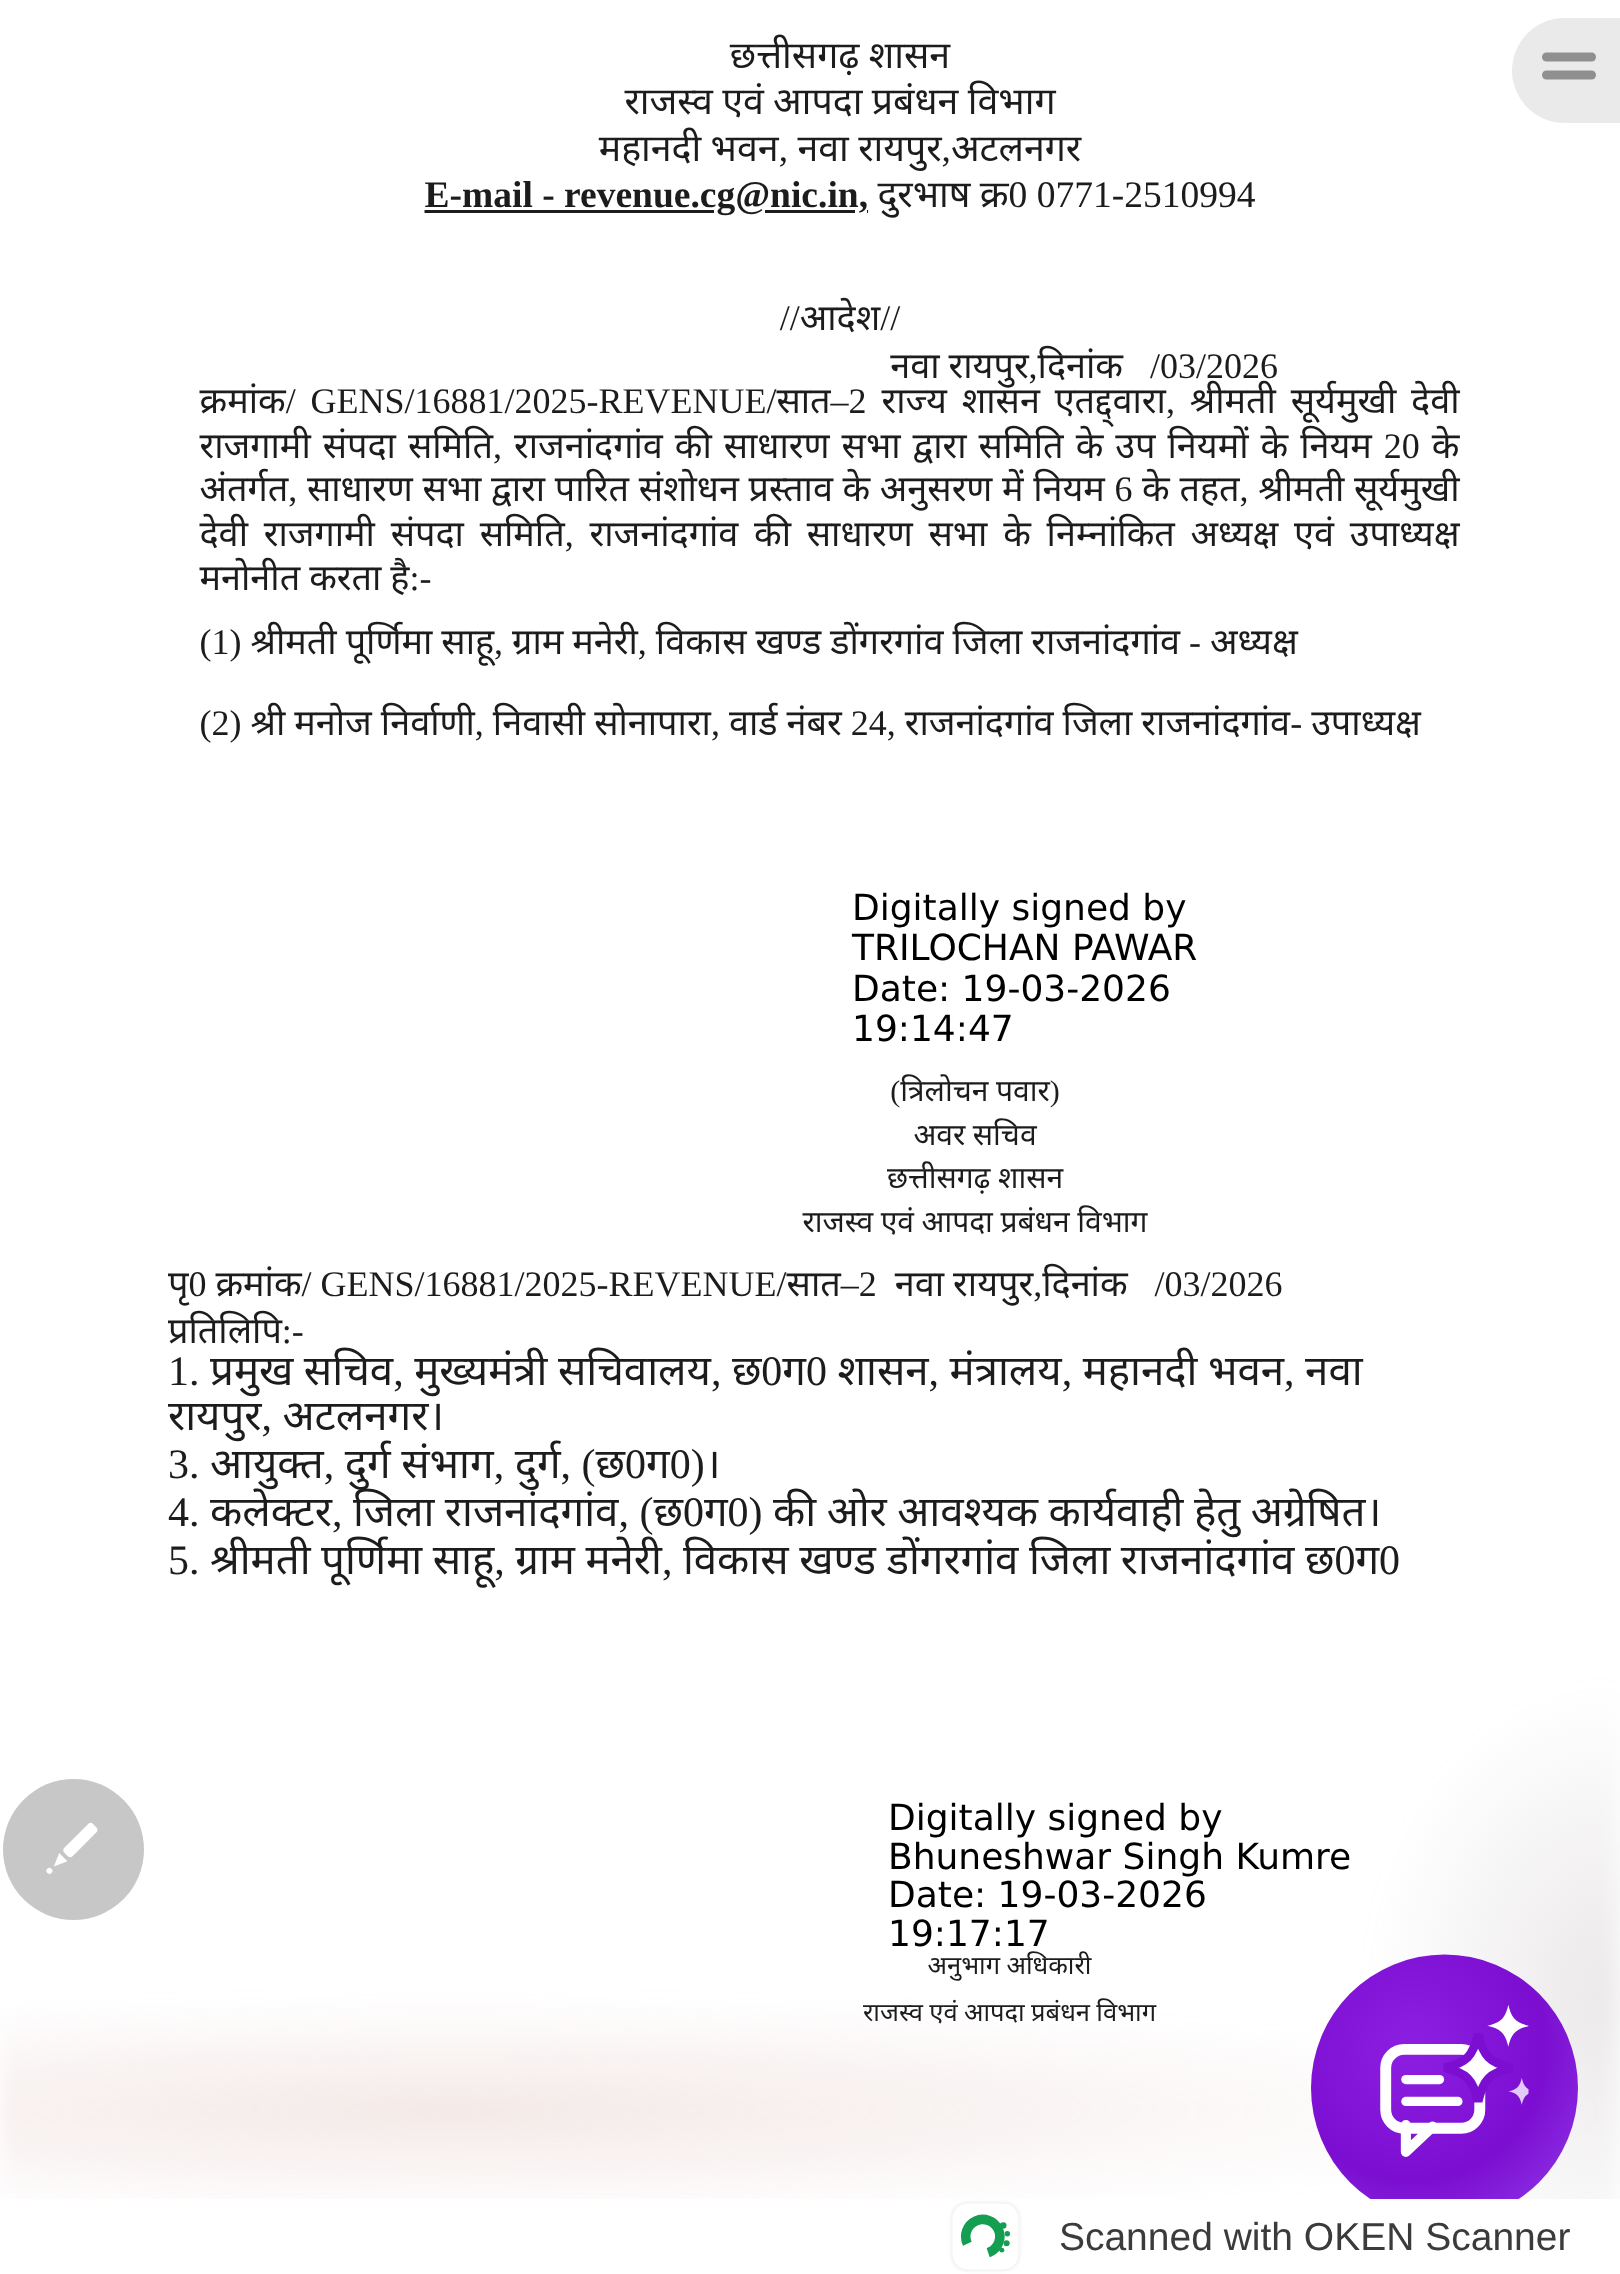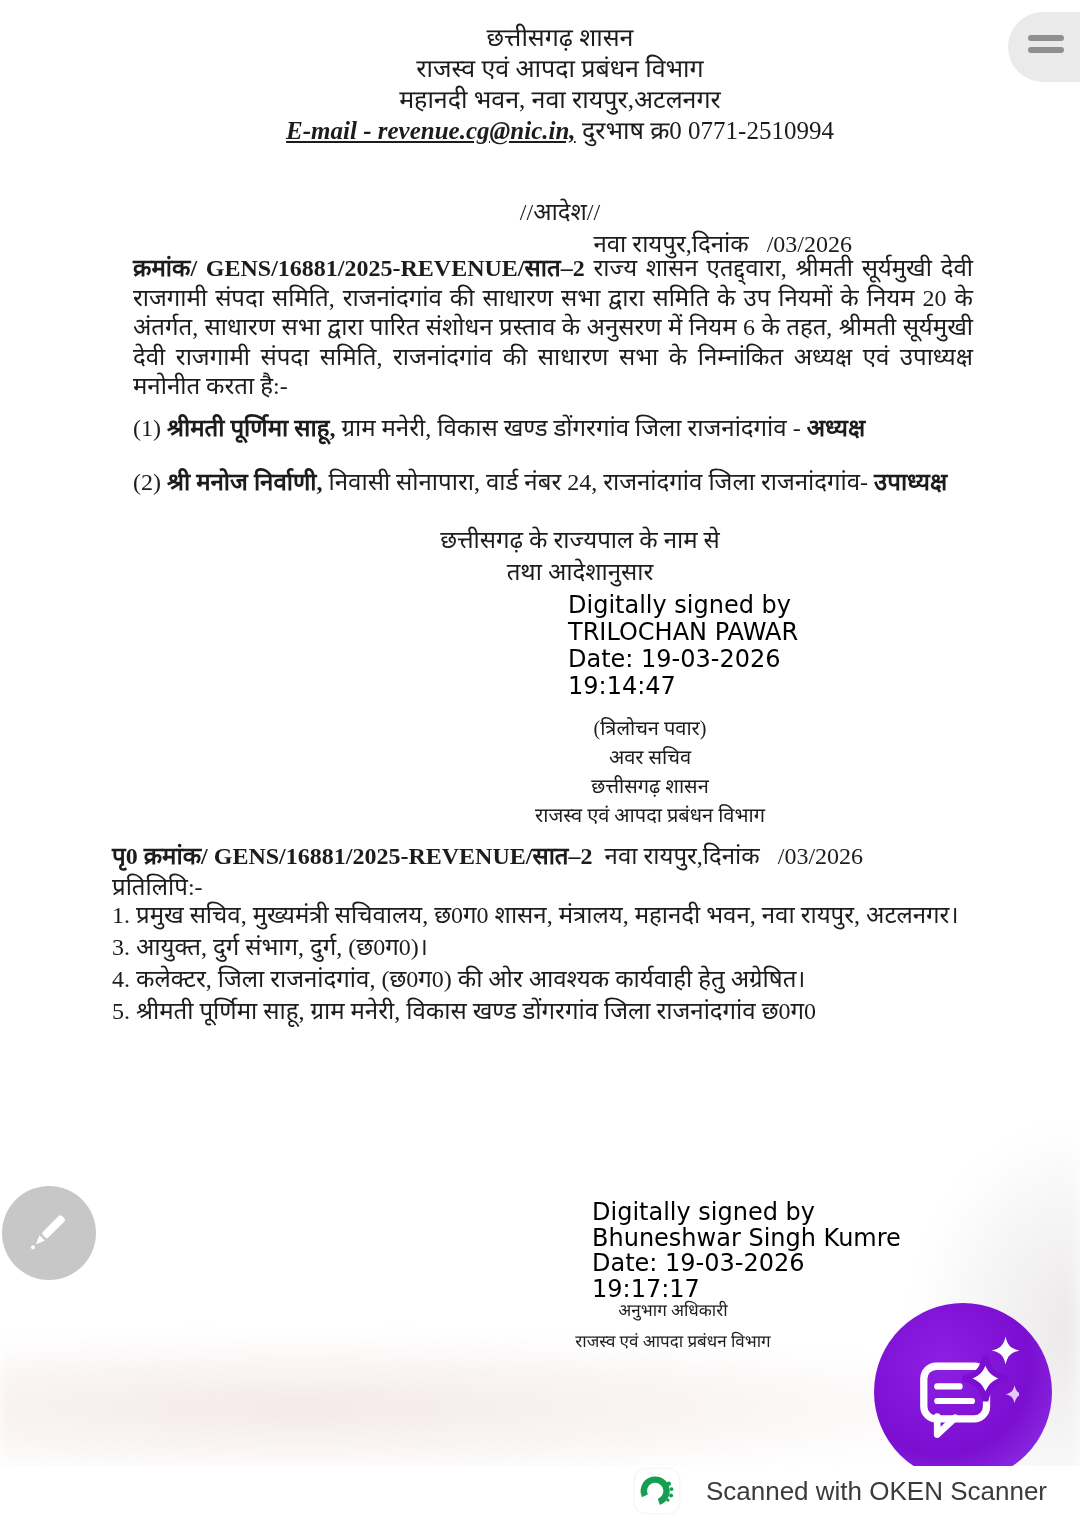--- a/index.html
+++ b/index.html
@@ -20,40 +20,40 @@
   .menu-btn { position:absolute; right:0; top:12px; width:72px; height:70px;
     background:#eaeaea; border-radius:36px 0 0 36px; }
   .menu-btn .bar { position:absolute; left:20px; width:36px; height:6px;
     border-radius:3px; background:#8f8f8f; }
   .menu-btn .bar.b1 { top:23px; } .menu-btn .bar.b2 { top:35px; }
 
   
   .doc-header { position:absolute; left:60px; right:20px; top:22px; text-align:center;
     font-size:25px; line-height:31px; }
   .doc-header .email-line { font-size:25px; }
-  .doc-header .email-bold { font-weight:bold; font-style:italic; text-decoration:underline; }
+  .doc-header .email-bold { font-weight:bold; text-decoration:underline; }
   .order-title { position:absolute; left:60px; right:20px; top:194px; text-align:center; font-size:24px; }
   .date1 { position:absolute; left:60px; right:228px; top:226px; text-align:right;
     font-size:24px; white-space:pre-wrap; }
   .main-para { position:absolute; left:133px; top:254px; width:840px; text-align:justify;
     font-size:24px; line-height:29.5px; }
-  .bold { font-weight:bold; }
+  .bold { font-weight:normal; }
   .appointee { position:absolute; left:133px; width:910px; font-size:24px; }
   .item1 { top:410px; } .item2 { top:464px; }
   .gov-lines { position:absolute; left:100px; width:960px; top:524px; text-align:center;
     font-size:24px; line-height:32px; }
   .sig-stamp { position:absolute; font-family:"DejaVu Sans","Liberation Sans",sans-serif;
     font-size:24px; line-height:27px; color:#000000; }
   .sig1 { left:568px; top:592px; }
   .sig2 { left:592px; top:1200px; line-height:25.5px; }
   .signer1 { position:absolute; left:450px; width:400px; top:714px; text-align:center;
     font-size:20px; line-height:29px; }
   .endorse { position:absolute; left:112px; top:838px; width:890px; font-size:24px; white-space:pre-wrap; }
   .copy-label { position:absolute; left:112px; top:869px; font-size:24px; }
-  .copies { position:absolute; left:112px; top:900px; width:872px; font-size:24px; line-height:30px; }
+  .copies { position:absolute; left:112px; top:900px; width:872px; font-size:28px; line-height:30px; }
   .copies .copy-item { margin-bottom:2px; }
   .signer2 { position:absolute; left:473px; width:400px; top:1295px; text-align:center;
     font-size:17px; line-height:31px; }
 
   
   .edit-btn { position:absolute; left:2px; top:1186px; width:94px; height:94px;
     border-radius:50%; background:#c7c7c7; display:flex; align-items:center; justify-content:center; }
 
   
   .ai-btn { position:absolute; left:874px; top:1303px; width:178px; height:178px; border-radius:50%;
@@ -91,24 +91,20 @@
 
   <div class="order-title">//आदेश//</div>
   <div class="date1">नवा रायपुर,दिनांक   /03/2026</div>
 
   <div class="main-para"><span class="bold">क्रमांक/ GENS/16881/2025-REVENUE/सात–2</span><span> राज्य शासन एतद्द्वारा, श्रीमती सूर्यमुखी देवी राजगामी संपदा समिति, राजनांदगांव की साधारण सभा द्वारा समिति के उप नियमों के नियम 20 के अंतर्गत, साधारण सभा द्वारा पारित संशोधन प्रस्ताव के अनुसरण में नियम 6 के तहत, श्रीमती सूर्यमुखी देवी राजगामी संपदा समिति, राजनांदगांव की साधारण सभा के निम्नांकित अध्यक्ष एवं उपाध्यक्ष मनोनीत करता है:-</span></div>
 
   <div class="appointee item1"><span>(1) </span><span class="bold">श्रीमती पूर्णिमा साहू,</span><span> ग्राम मनेरी, विकास खण्ड डोंगरगांव जिला राजनांदगांव - </span><span class="bold">अध्यक्ष</span></div>
 
   <div class="appointee item2"><span>(2) </span><span class="bold">श्री मनोज निर्वाणी,</span><span> निवासी सोनापारा, वार्ड नंबर 24, राजनांदगांव जिला राजनांदगांव- </span><span class="bold">उपाध्यक्ष</span></div>
 
-  <div class="gov-lines">
-    <div>छत्तीसगढ़ के राज्यपाल के नाम से</div>
-    <div>तथा आदेशानुसार</div>
-  </div>
 
   <div class="sig-stamp sig1">
     <div>Digitally signed by</div>
     <div>TRILOCHAN PAWAR</div>
     <div>Date: 19-03-2026</div>
     <div>19:14:47</div>
   </div>
 
   <div class="signer1">
     <div>(त्रिलोचन पवार)</div>

